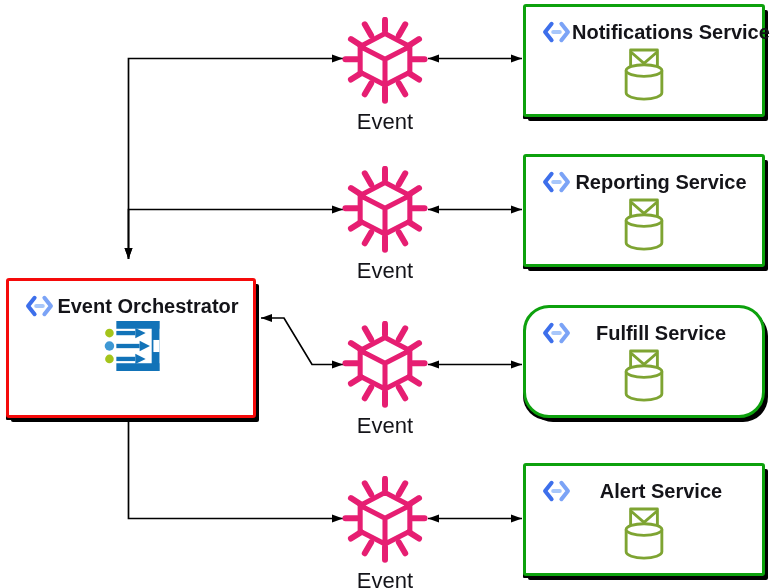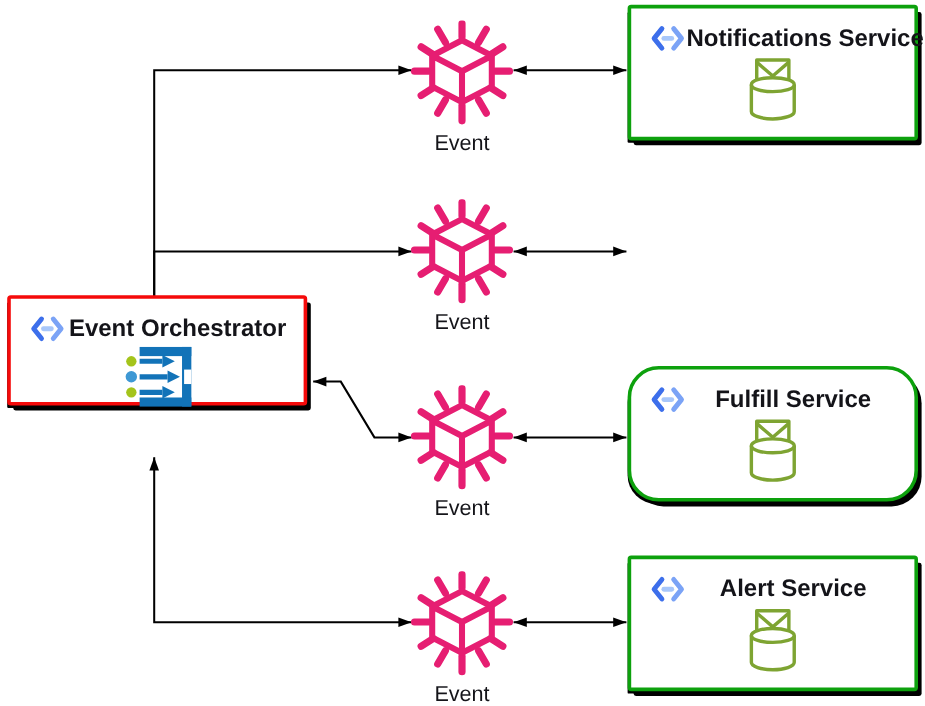--- a/index.html
+++ b/index.html
@@ -9,21 +9,21 @@
     color:var(--ink,#111);
   }
   svg.edges{position:absolute;left:0;top:0;width:771px;height:588px;}
   svg.edges path.edge{stroke:var(--edge,#000);stroke-width:1.7;fill:none;}
 
   .box{
     position:absolute;background:#fff;box-sizing:border-box;border-radius:3px;
     box-shadow:4px 5px 0 -1px #000, -2px 4px 0 -2px #000;
   }
   .orchestrator{
-    left:6px;top:246px;width:250px;height:92px;
+    left:6px;top:278px;width:250px;height:140px;
     border:3px solid var(--red,#f50a0a);
   }
   .service{
     left:523px;width:242px;height:113px;
     border:3px solid var(--green,#0da10d);
   }
   .head{display:flex;align-items:center;padding:13px 12px 0 15px;}
   .head .title{
     flex:1;text-align:center;font-size:20px;line-height:1.15;
     color:var(--ink,#111);white-space:nowrap;font-weight:bold;
@@ -31,21 +31,21 @@
   .api-icon{width:31px;height:24px;flex:0 0 auto;}
 
   .router-icon{display:block;margin:3px auto 0;width:58px;height:50px;}
   .queue-icon{display:block;margin:4px auto 0;width:50px;height:54px;}
 
   .event-node{position:absolute;width:110px;text-align:center;}
   .burst{display:block;margin:0 auto;width:92px;height:92px;}
   .burst .ray{stroke:var(--pink,#e61e72);stroke-width:6.5;stroke-linecap:round;}
   .burst .cube{stroke:var(--pink,#e61e72);stroke-width:5.5;fill:none;
     stroke-linejoin:round;stroke-linecap:round;}
-  .event-label{font-size:18px;margin-top:0;color:var(--ink,#111);}
+  .event-label{font-size:22px;margin-top:0;color:var(--ink,#111);}
 </style>
 </head>
 <body>
 
 <div class="canvas">
 
   <svg class="edges">
     <defs>
       <marker id="arr" markerUnits="userSpaceOnUse" markerWidth="13" markerHeight="10" refX="12" refY="5" orient="auto">
         <path d="M1,1 L12,5 L1,9 Z" fill="#000"></path>
@@ -186,20 +186,38 @@
       <svg class="queue-icon" viewBox="0 0 56 60">
         <g fill="none" stroke="var(--olive)" stroke-width="3.2" stroke-linejoin="round">
           <rect x="13" y="2" width="30" height="22"></rect>
           <path d="M13,4 L28,17 L43,4"></path>
           <path d="M8,25 L8,50 A20,7 0 0 0 48,50 L48,25" fill="#fff"></path>
           <ellipse cx="28" cy="25" rx="20" ry="6.5" fill="#fff"></ellipse>
         </g>
       </svg>
     </div>
 
+    <div class="box service" style="top: 154px;">
+      <div class="head">
+        <svg class="api-icon" viewBox="0 0 38 28">
+          <path d="M13,4 L5,14 L13,24" fill="none" stroke="var(--b1)" stroke-width="5" stroke-linecap="round" stroke-linejoin="round"></path>
+          <path d="M15,14 L23,14" fill="none" stroke="var(--b2)" stroke-width="5" stroke-linecap="round"></path>
+          <path d="M25,4 L33,14 L25,24" fill="none" stroke="var(--b3)" stroke-width="5" stroke-linecap="round" stroke-linejoin="round"></path>
+        </svg>
+        <div class="title">Reporting Service</div>
+      </div>
+      <svg class="queue-icon" viewBox="0 0 56 60">
+        <g fill="none" stroke="var(--olive)" stroke-width="3.2" stroke-linejoin="round">
+          <rect x="13" y="2" width="30" height="22"></rect>
+          <path d="M13,4 L28,17 L43,4"></path>
+          <path d="M8,25 L8,50 A20,7 0 0 0 48,50 L48,25" fill="#fff"></path>
+          <ellipse cx="28" cy="25" rx="20" ry="6.5" fill="#fff"></ellipse>
+        </g>
+      </svg>
+    </div>
 
     <div class="box service" style="top: 305px; border-radius: 26px;">
       <div class="head">
         <svg class="api-icon" viewBox="0 0 38 28">
           <path d="M13,4 L5,14 L13,24" fill="none" stroke="var(--b1)" stroke-width="5" stroke-linecap="round" stroke-linejoin="round"></path>
           <path d="M15,14 L23,14" fill="none" stroke="var(--b2)" stroke-width="5" stroke-linecap="round"></path>
           <path d="M25,4 L33,14 L25,24" fill="none" stroke="var(--b3)" stroke-width="5" stroke-linecap="round" stroke-linejoin="round"></path>
         </svg>
         <div class="title">Fulfill Service</div>
       </div>

